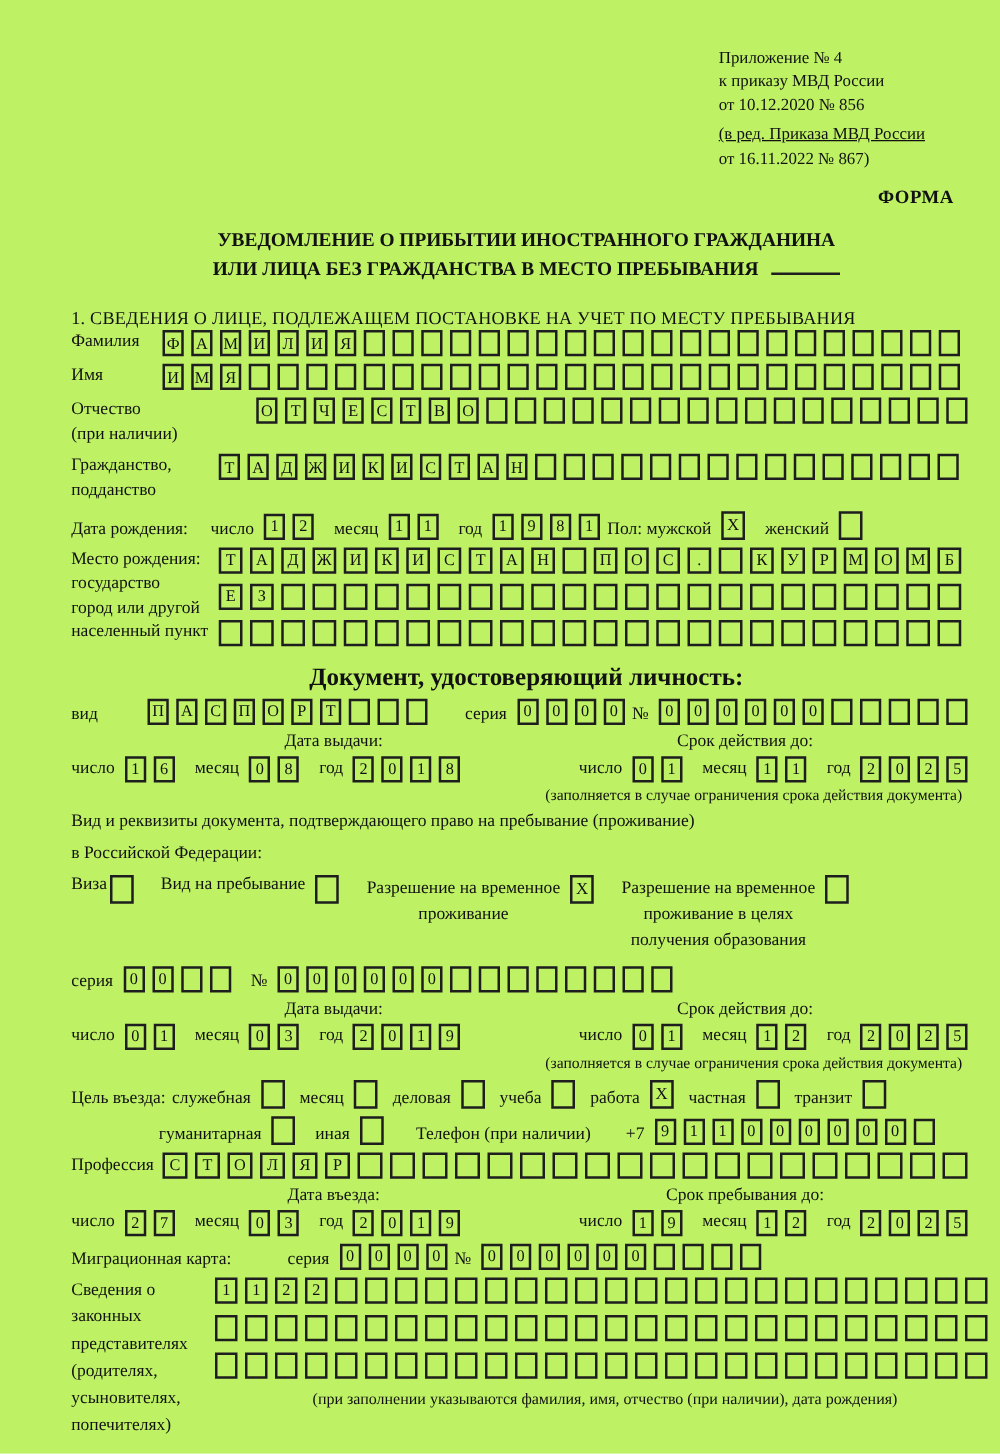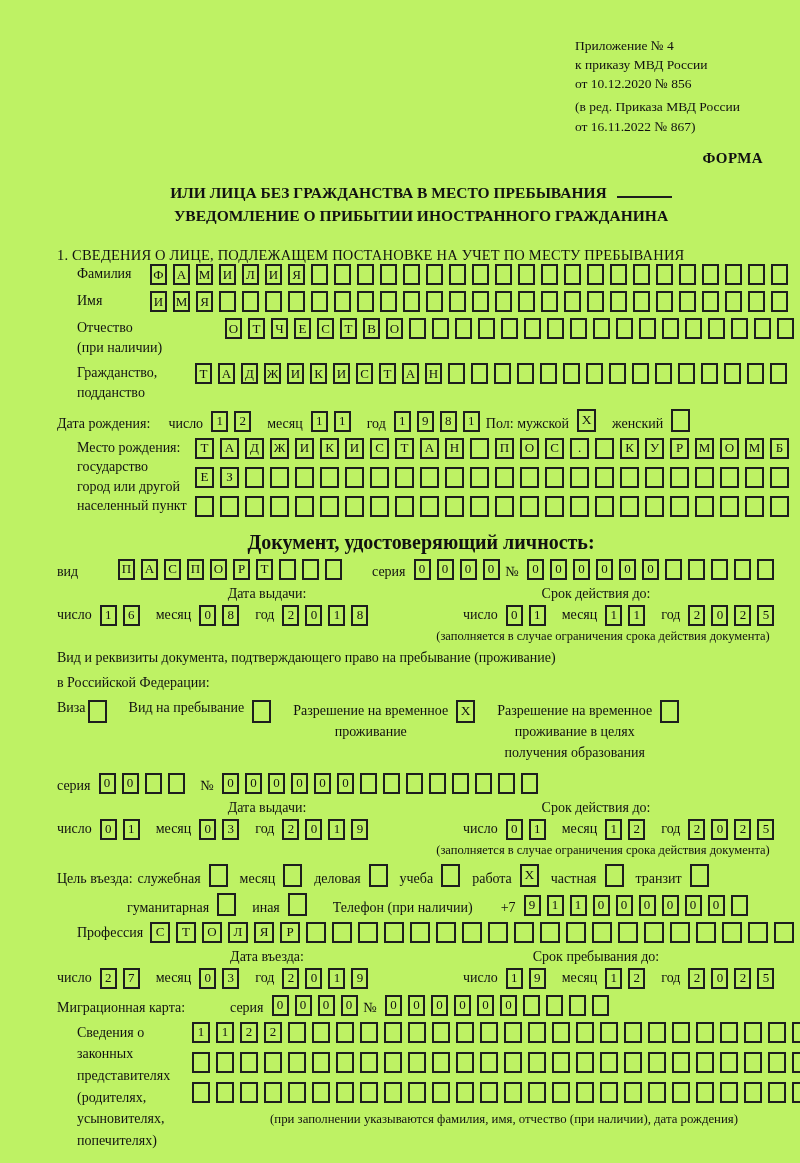--- a/index.html
+++ b/index.html
@@ -1,29 +1,29 @@
 <!DOCTYPE html>
 <html><head>
 <meta charset="utf-8">
 <style>
   html,body{margin:0;padding:0;background:#fff;}
   body{font-family:"Liberation Serif","DejaVu Serif",serif;color:#111;}
   .page{width:800px;height:1163px;box-sizing:border-box;padding:36px 15px 0 57px;background:#bef264;overflow:hidden;position:relative;}
 
   .appendix{margin-left:auto;width:210px;font-size:13.5px;line-height:1.42;}
-  .appendix .gap{margin-top:4px;}
+  .appendix .gap{margin-top:4px;text-decoration:underline;}
   .forma{text-align:right;padding-right:22px;font-weight:bold;font-size:15px;margin-top:14px;letter-spacing:.4px;}
   .title{text-align:center;font-weight:bold;font-size:15.5px;line-height:1.5;margin-top:14px;}
   .blank-line{display:inline-block;width:55px;border-bottom:2px solid #1e1e1e;margin-left:10px;}
   .sec-heading{font-weight:normal;font-size:14.5px;margin-top:20px;letter-spacing:.2px;}
   .first-row{margin-top:22px;}
 
   .frow{display:flex;align-items:flex-start;margin:0 0 6px 0;}
   .frow.ac{align-items:flex-end;}
-  .flabel{flex:none;font-size:14px;line-height:1.4;margin-left:20px;}
+  .flabel{flex:none;font-size:14px;line-height:1.4;}
   .it{flex:none;font-size:14px;white-space:nowrap;margin-right:8px;}
   .cells{display:flex;flex:none;}
   .cell{box-sizing:border-box;flex:none;display:flex;align-items:center;justify-content:center;
         width:17px;height:21px;border:2px solid #1e1e1e;margin-right:6px;font-size:13px;}
   .w19 .cell{width:19px;}
   .w20 .cell{width:20px;}
   .w18c .cell{width:18px;}
   .cb{box-sizing:border-box;flex:none;display:inline-flex;align-items:center;justify-content:center;
       width:19px;height:23px;border:2px solid #1e1e1e;font-size:13.5px;margin-right:2px;}
 
@@ -58,22 +58,22 @@
     <div>Приложение № 4</div>
     <div>к приказу МВД России</div>
     <div>от 10.12.2020 № 856</div>
     <div class="gap">(в ред. Приказа МВД России</div>
     <div>от 16.11.2022 № 867)</div>
   </div>
 
   <div class="forma">ФОРМА</div>
 
   <div class="title">
+    <div>УВЕДОМЛЕНИЕ О ПРИБЫТИИ ИНОСТРАННОГО ГРАЖДАНИНА</div>
     <div><span>ИЛИ ЛИЦА БЕЗ ГРАЖДАНСТВА В МЕСТО ПРЕБЫВАНИЯ</span><span class="blank-line"></span></div>
-    <div>УВЕДОМЛЕНИЕ О ПРИБЫТИИ ИНОСТРАННОГО ГРАЖДАНИНА</div>
   </div>
 
   <div class="sec-heading">1. СВЕДЕНИЯ О ЛИЦЕ, ПОДЛЕЖАЩЕМ ПОСТАНОВКЕ НА УЧЕТ ПО МЕСТУ ПРЕБЫВАНИЯ</div>
 
   <div class="frow first-row">
     <div class="flabel w73">Фамилия</div>
     <div class="cells">
         <span class="cell">Ф</span>
         <span class="cell">А</span>
         <span class="cell">М</span>

